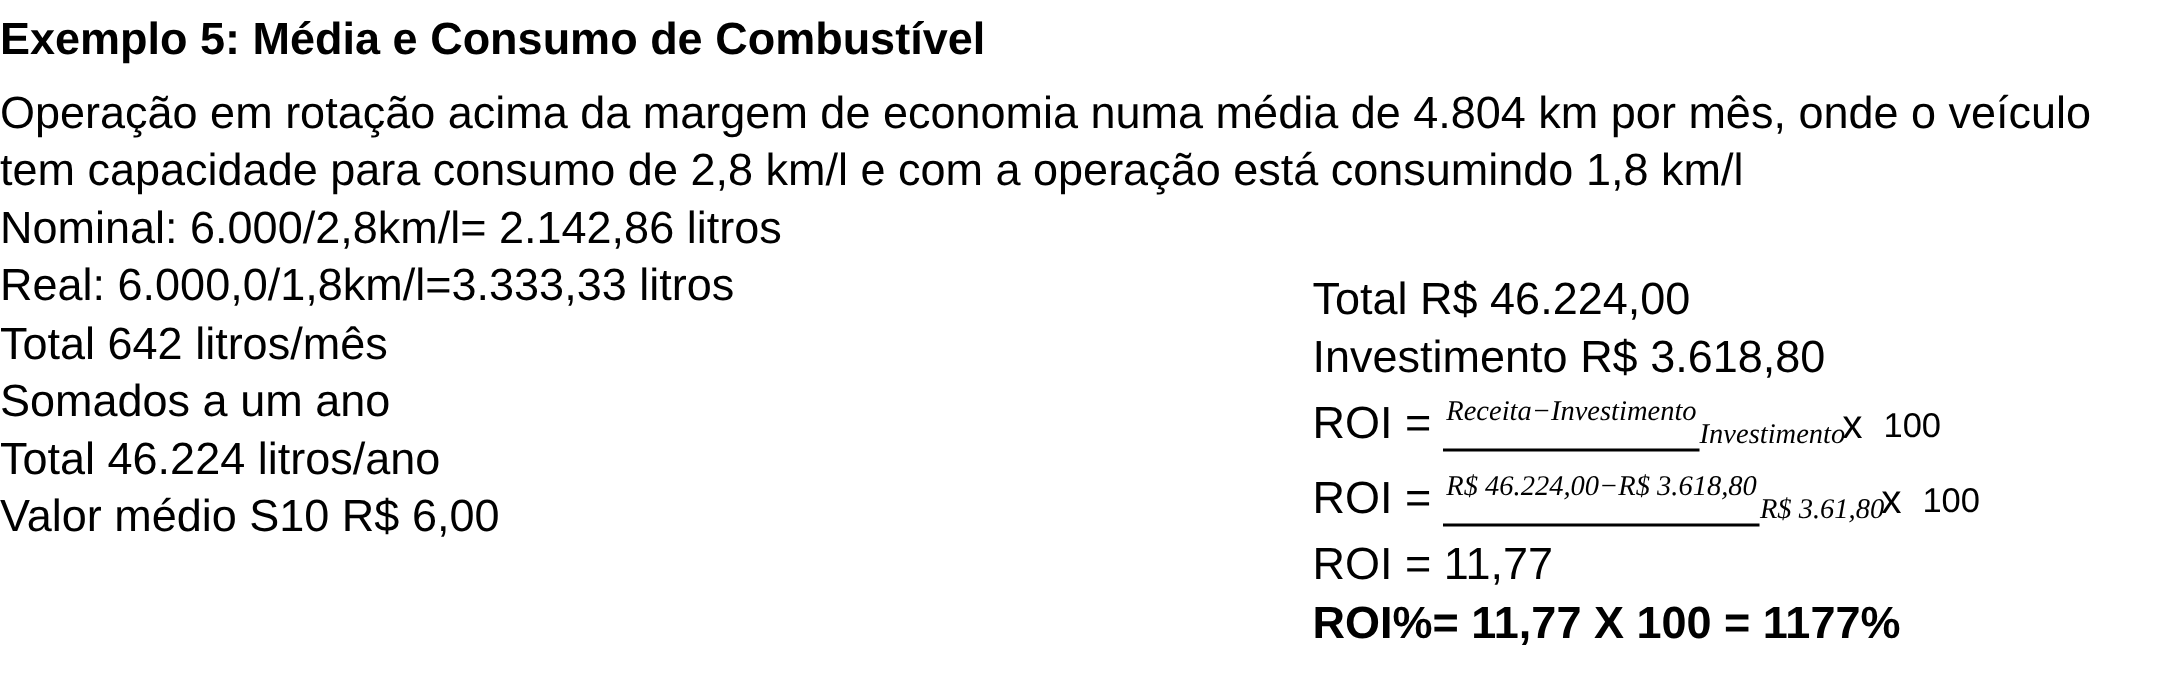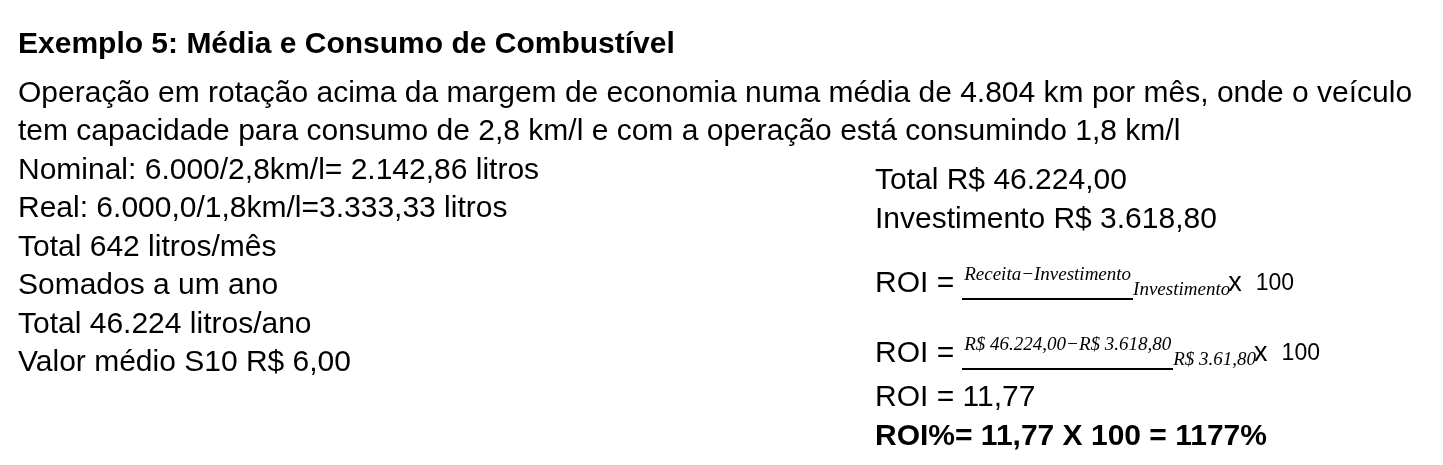--- a/index.html
+++ b/index.html
@@ -9,47 +9,45 @@
     width: 1443px;
     height: 465px;
     background: #ffffff;
     color: #000000;
     font-family: "Liberation Sans", sans-serif;
     font-size: 30px;
     overflow: hidden;
   }
   .left-flow {
     position: absolute;
-    left: 18px;
+    left: 0;
     top: 8px;
     width: 1410px;
-    margin-top: 16px;
   }
   .page-title {
     font-weight: bold;
     line-height: 38.5px;
     margin-bottom: 10px;
     white-space: nowrap;
   }
   .text-line {
     line-height: 38.5px;
     white-space: nowrap;
   }
   .right-col {
     position: absolute;
     left: 875px;
-    top: 160px;
+    top: 181px;
     width: 560px;
   }
   .formula-row {
     height: 50px;
     display: flex;
     align-items: center;
     white-space: nowrap;
-    margin-top: 20px;
   }
   .formula-lhs {
     margin-right: 8px;
   }
   .frac {
     display: inline-flex;
     flex-direction: row;
     text-align: center;
     font-family: "Liberation Serif", serif;
     font-style: italic;

